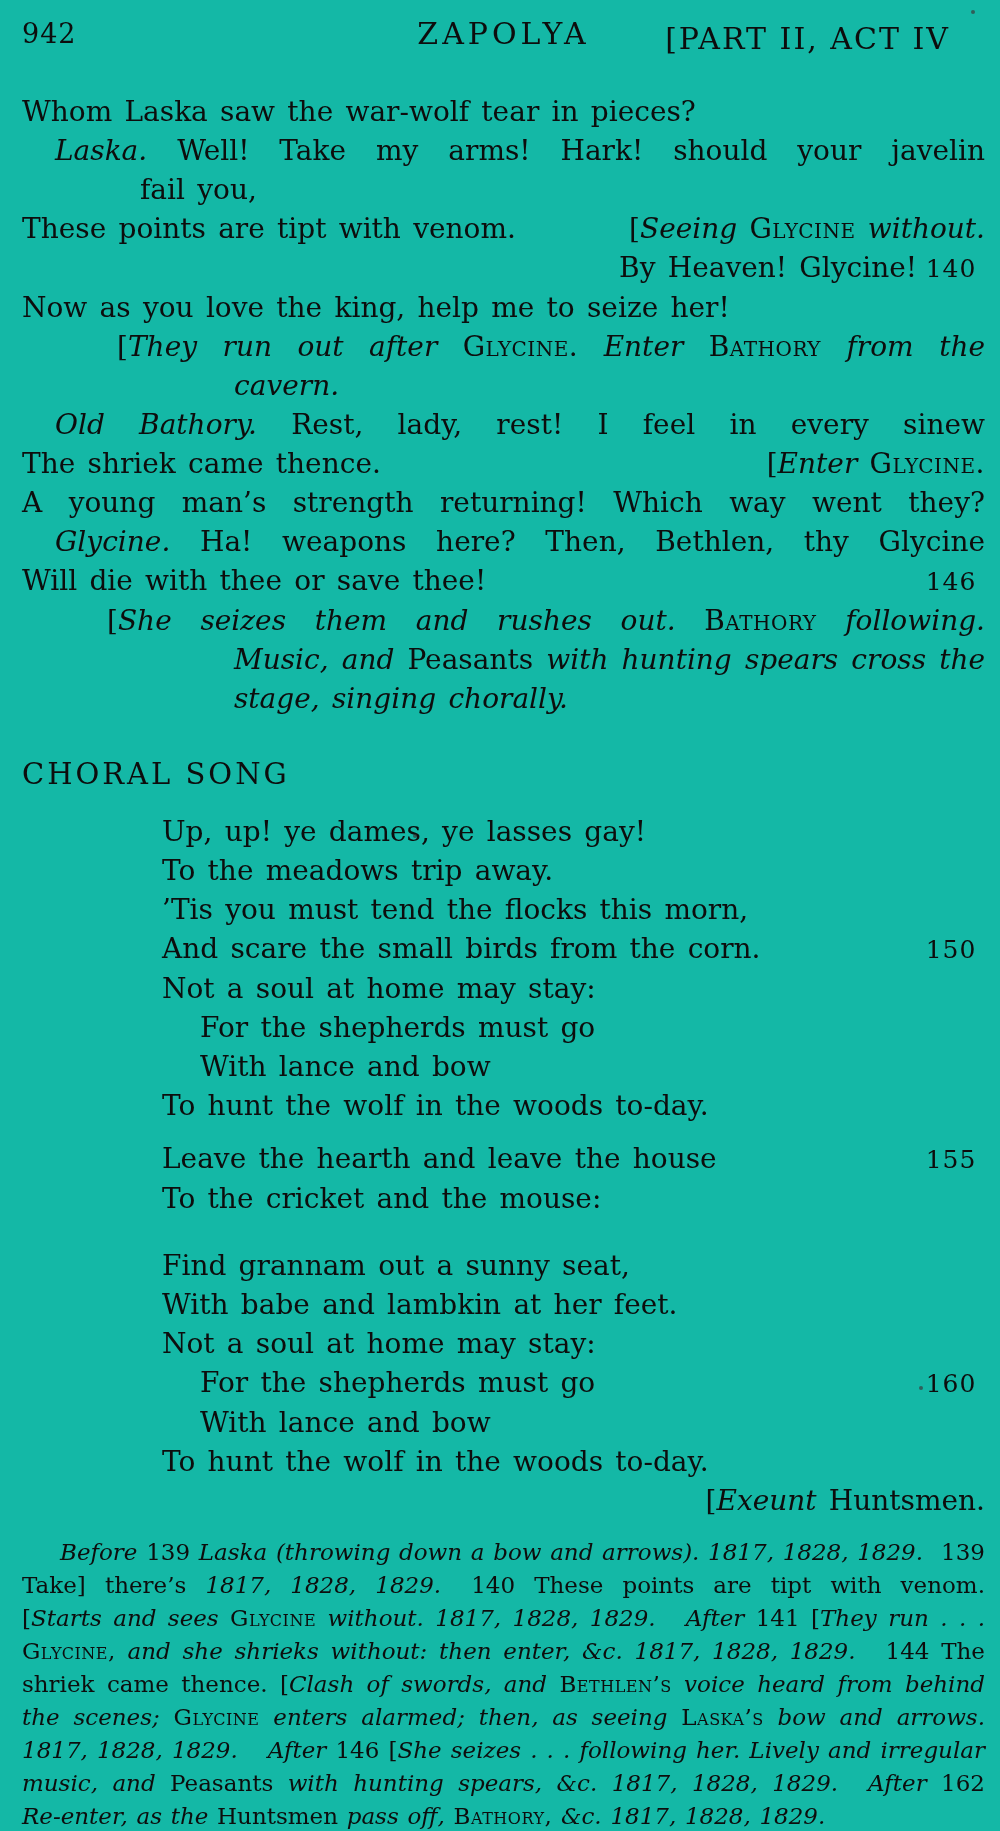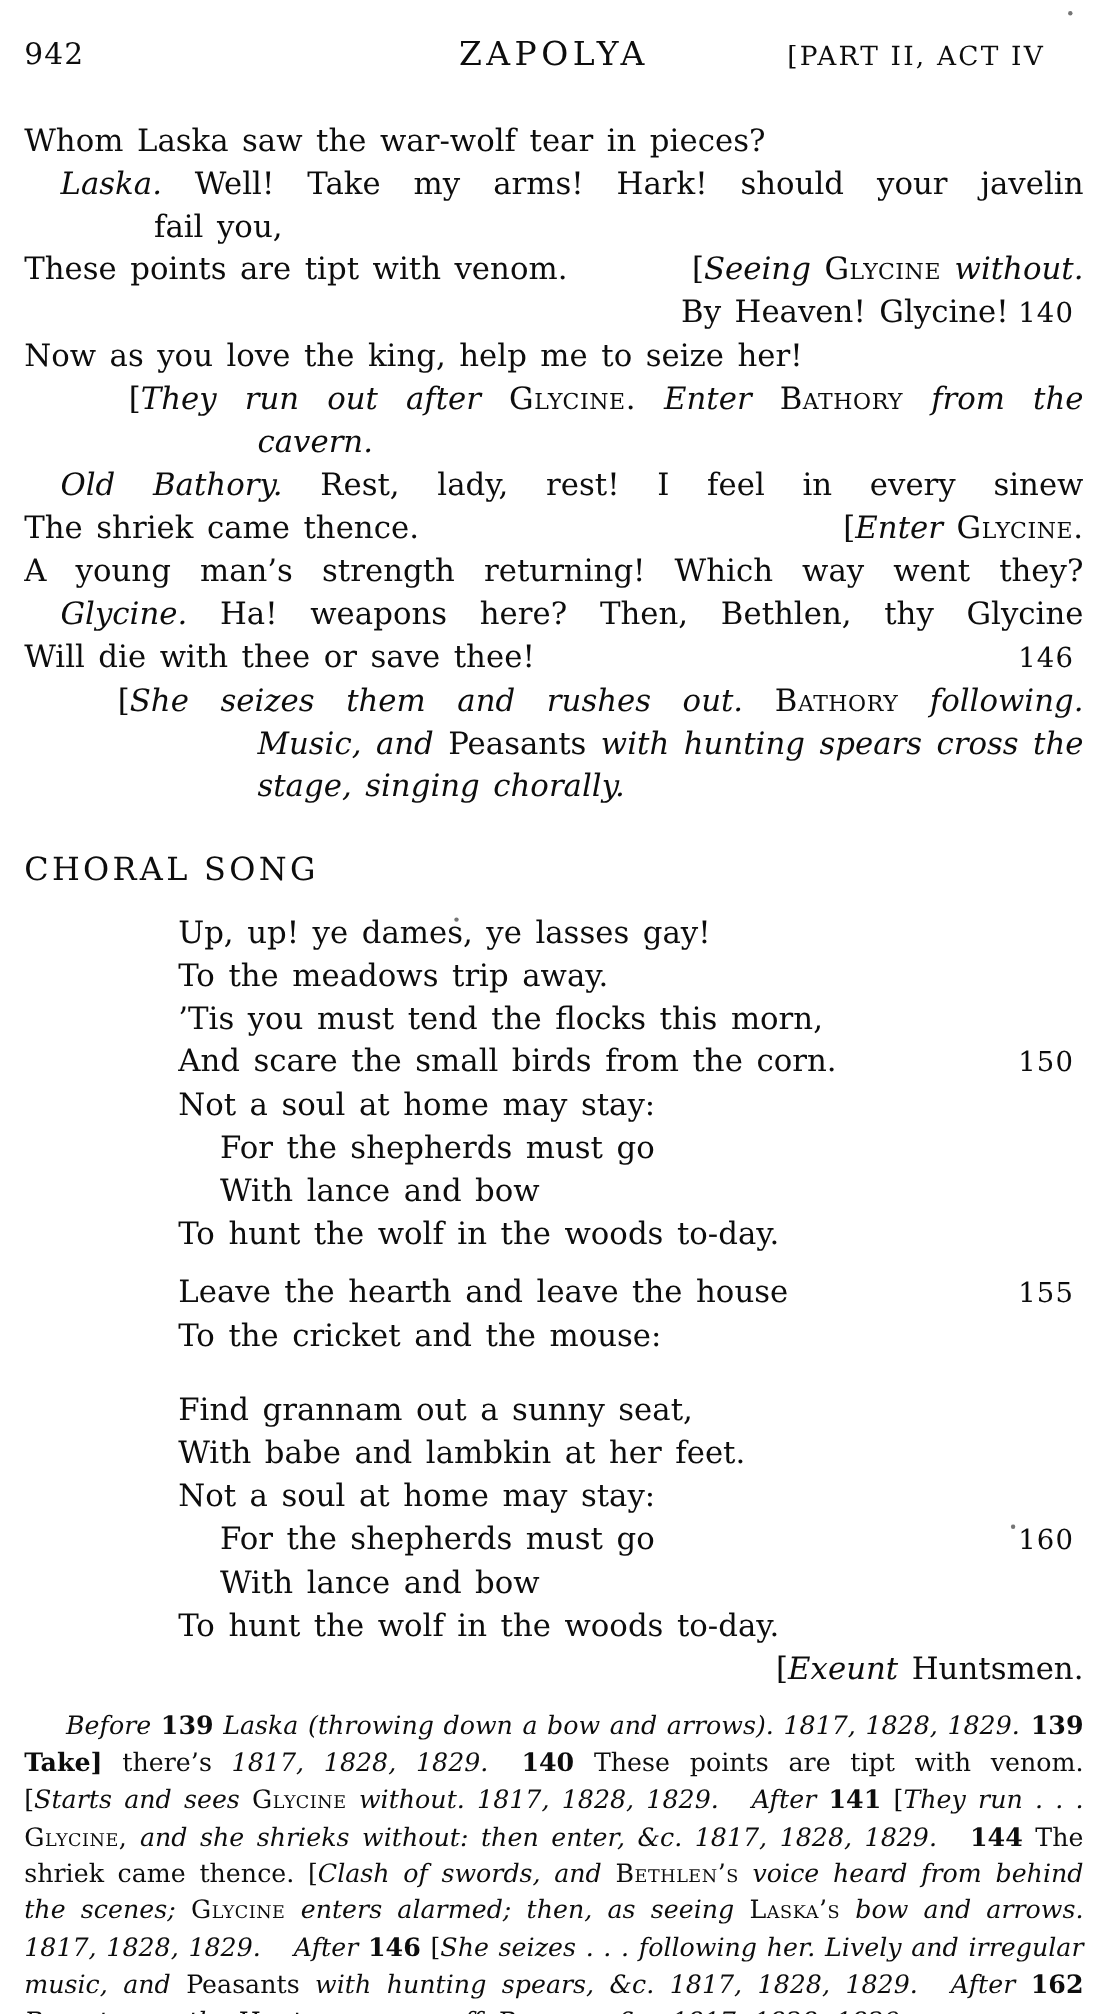--- a/index.html
+++ b/index.html
@@ -1,50 +1,50 @@
 <!DOCTYPE html>
 <html><head>
 <meta charset="utf-8">
 <style>
   html,body{margin:0;padding:0;background:#e8e8e8;}
   .page{
     position:relative;
     width:1000px;height:1831px;
     margin:0 auto;
-    background:#ffffff;
+    background:#14b8a6;
     color:#0d0d0d;
     font-family:"DejaVu Serif","Liberation Serif",serif;
     box-sizing:border-box;
-    padding:32px 15px 0 22px;
+    padding:16px 15px 0 22px;
     overflow:hidden;
   }
   
   .hdr{position:relative;height:42px;font-size:27px;}
   .hdr .pageno{position:absolute;left:0;top:2px;letter-spacing:1px;}
   .hdr .title{position:absolute;left:0;right:0;top:0;text-align:center;font-size:30px;letter-spacing:4px;}
-  .hdr .section{position:absolute;right:35px;top:5px;font-size:24px;letter-spacing:2px;}
+  .hdr .section{position:absolute;right:35px;top:5px;font-size:30px;letter-spacing:2px;}
   
   .play{margin-top:34px;font-size:28px;}
   .song{margin-top:18px;font-size:28px;}
   .song-heading{margin:36px 0 0 0;font-size:29px;font-weight:normal;text-align:left;letter-spacing:3px;height:40px;line-height:40px;}
   .fnotes{margin-top:16px;font-size:23px;}
   .line{line-height:39px;min-height:39px;word-spacing:0.12em;}
   .fnotes .line{line-height:33px;min-height:33px;word-spacing:0.06em;}
   .line.j{text-align:justify;text-align-last:justify;}
   .line.flex{display:flex;align-items:baseline;}
   .part-left{white-space:nowrap;}
   .line.j .part-left{white-space:normal;}
   .part-right{margin-left:auto;white-space:nowrap;}
   .lnum{margin-left:auto;flex:0 0 68px;text-align:center;font-size:25px;letter-spacing:1px;}
   .part-right + .lnum{margin-left:0;}
   
   .s-r{}
   .s-i{font-style:italic;}
   .s-sc{font-variant:small-caps;letter-spacing:0.5px;}
-  .s-b{font-weight:bold;}
+  .s-b{font-weight:normal;}
   .s-g{display:inline-block;width:30px;}
   
   .dot{position:absolute;width:4px;height:4px;border-radius:50%;background:#3a3a3a;opacity:.7;}
 </style>
 </head>
 <body>
 
 <div class="page">
 
   <div class="hdr">

